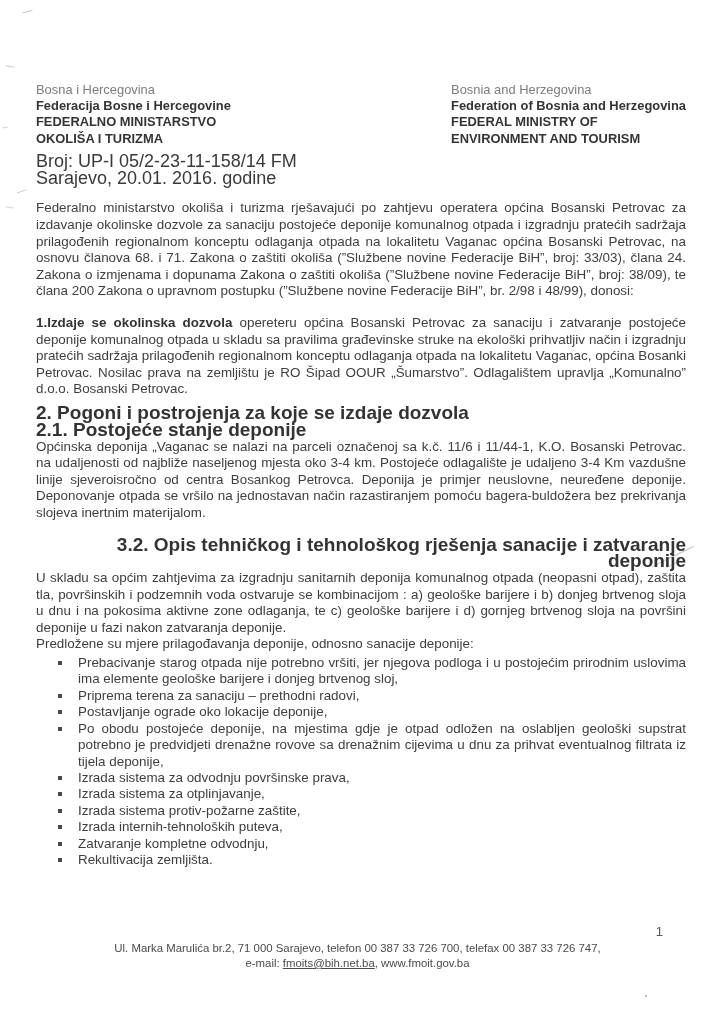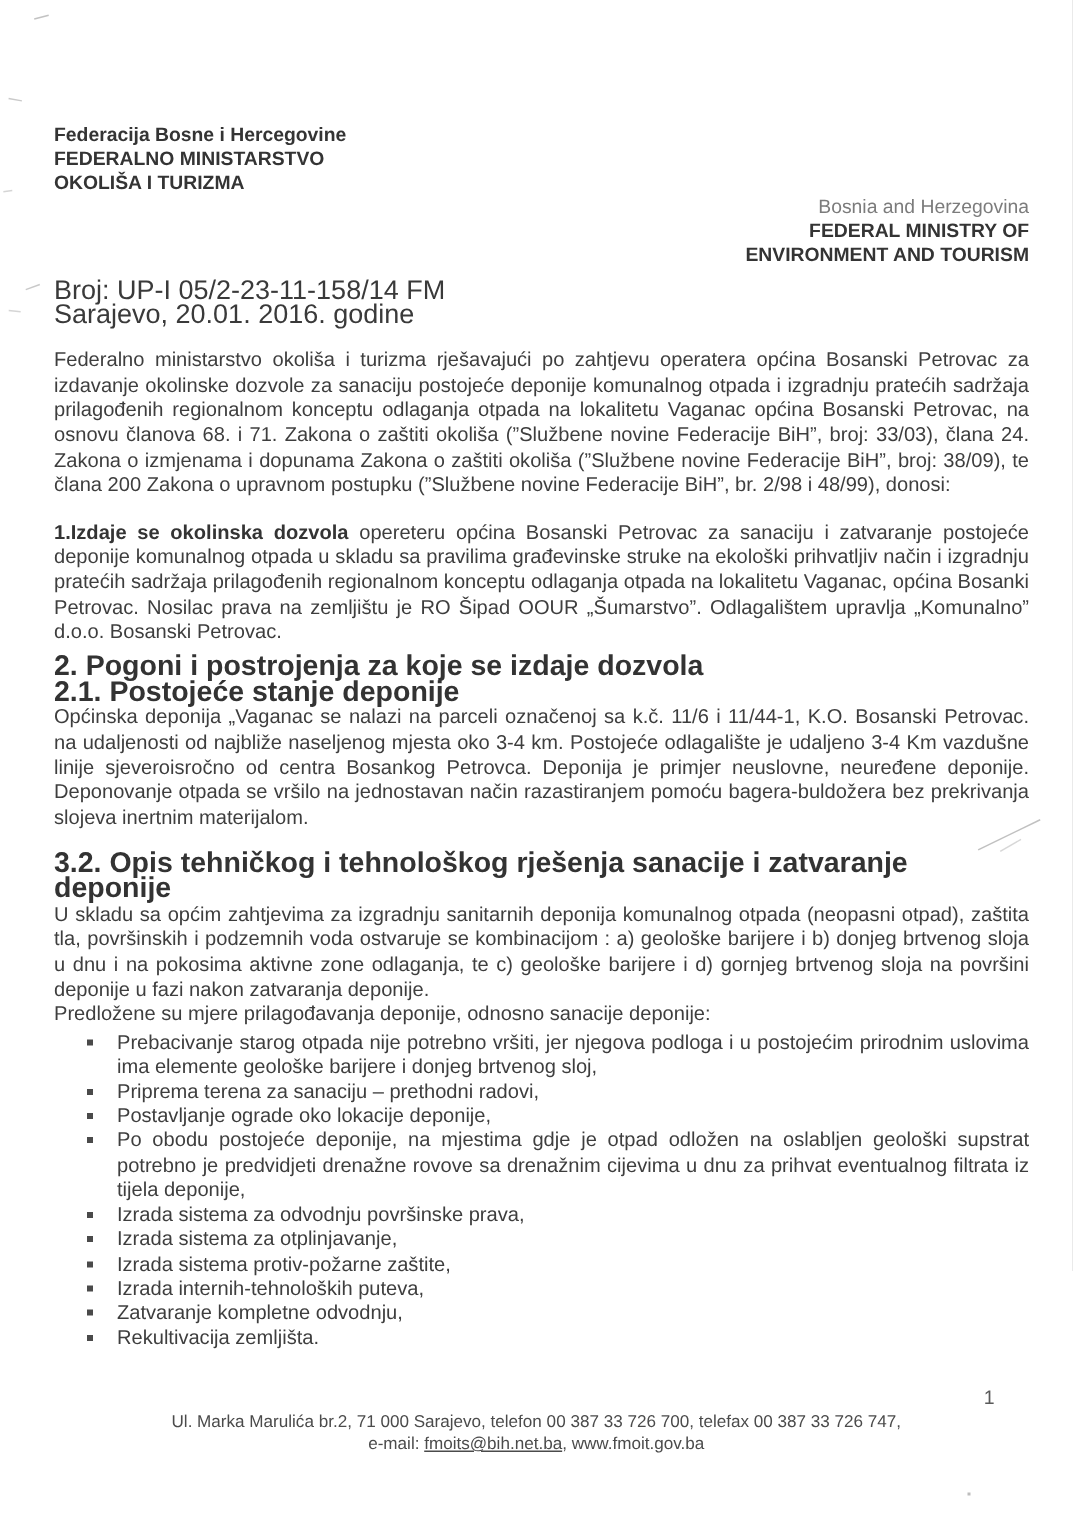--- a/index.html
+++ b/index.html
@@ -3,31 +3,31 @@
 <meta charset="utf-8">
 <style>
   html,body{margin:0;padding:0;background:#d9d9d9;}
   .page{
     position:relative;width:715px;height:1024px;background:#ffffff;
     font-family:"Liberation Sans","DejaVu Sans",sans-serif;
     color:#3d3d3d;overflow:hidden;margin:0 auto;
   }
   .col{position:absolute;left:36px;top:82px;width:650px;}
   .hdr{display:flex;justify-content:space-between;font-size:12.9px;line-height:16.2px;}
-  .hdr-right{text-align:right;margin-top:48px;}
+  .hdr-right{text-align:left;}
   .muted{color:#7c7c7c;}
   .b{font-weight:bold;color:#343434;}
   .refblock{margin-top:6px;font-size:18px;line-height:16.8px;color:#3a3a3a;}
   .para{margin:0;text-align:justify;font-size:13.4px;line-height:16.6px;color:#3e3e3e;}
   .intro{margin-top:14px;}
   .title{margin-top:10px;margin-right:28px;text-align:center;font-weight:bold;font-size:14.6px;color:#2e2e2e;}
   .item1{margin-top:15px;}
   .sec{margin:0;font-weight:bold;font-size:19px;line-height:16.8px;color:#333;}
   .gap7{margin-top:7px;}
-  .gap15{margin-top:15px;}
+  .gap15{margin-top:15px;text-align:right;}
   .blist{list-style:none;margin:2px 0 0 0;padding:0;}
   .blist li{position:relative;padding-left:42px;font-size:13.4px;line-height:16.4px;text-align:justify;color:#3e3e3e;}
   .sq{position:absolute;left:22px;top:6px;width:4px;height:4px;background:#4a4a4a;}
   .pagenum{position:absolute;right:52px;top:924px;font-size:13px;color:#5a5a5a;}
   .footer{position:absolute;left:0;right:0;top:941px;text-align:center;font-size:11.4px;line-height:15px;color:#4b4b4b;}
   .u{text-decoration:underline;}
   .mark{position:absolute;}
   .m1{left:22px;top:6px;width:10px;height:5px;border-bottom:1.5px solid #777;transform:rotate(-15deg);opacity:.45;}
   .m2{left:6px;top:62px;width:9px;height:4px;border-bottom:1.5px solid #777;transform:rotate(10deg);opacity:.4;}
   .m3{left:2px;top:124px;width:6px;height:3px;border-bottom:1.2px solid #888;transform:rotate(-8deg);opacity:.35;}
@@ -48,26 +48,28 @@
   <div class="mark m4"></div>
   <div class="mark m5"></div>
   <div class="mark pen"></div>
   <div class="mark pen2"></div>
   <div class="mark speck"></div>
 
   <div class="col">
 
     <div class="hdr">
       <div>
+        <div class="muted">Bosna i Hercegovina</div>
         <div class="b">Federacija Bosne i Hercegovine</div>
         <div class="b">FEDERALNO MINISTARSTVO</div>
         <div class="b">OKOLIŠA I TURIZMA</div>
       </div>
       <div class="hdr-right">
         <div class="muted">Bosnia and Herzegovina</div>
+        <div class="b">Federation of Bosnia and Herzegovina</div>
         <div class="b">FEDERAL MINISTRY OF</div>
         <div class="b">ENVIRONMENT AND TOURISM</div>
       </div>
     </div>
 
     <div class="refblock">
       <div>Broj: UP-I 05/2-23-11-158/14 FM</div>
       <div>Sarajevo,  20.01. 2016. godine</div>
     </div>
 

